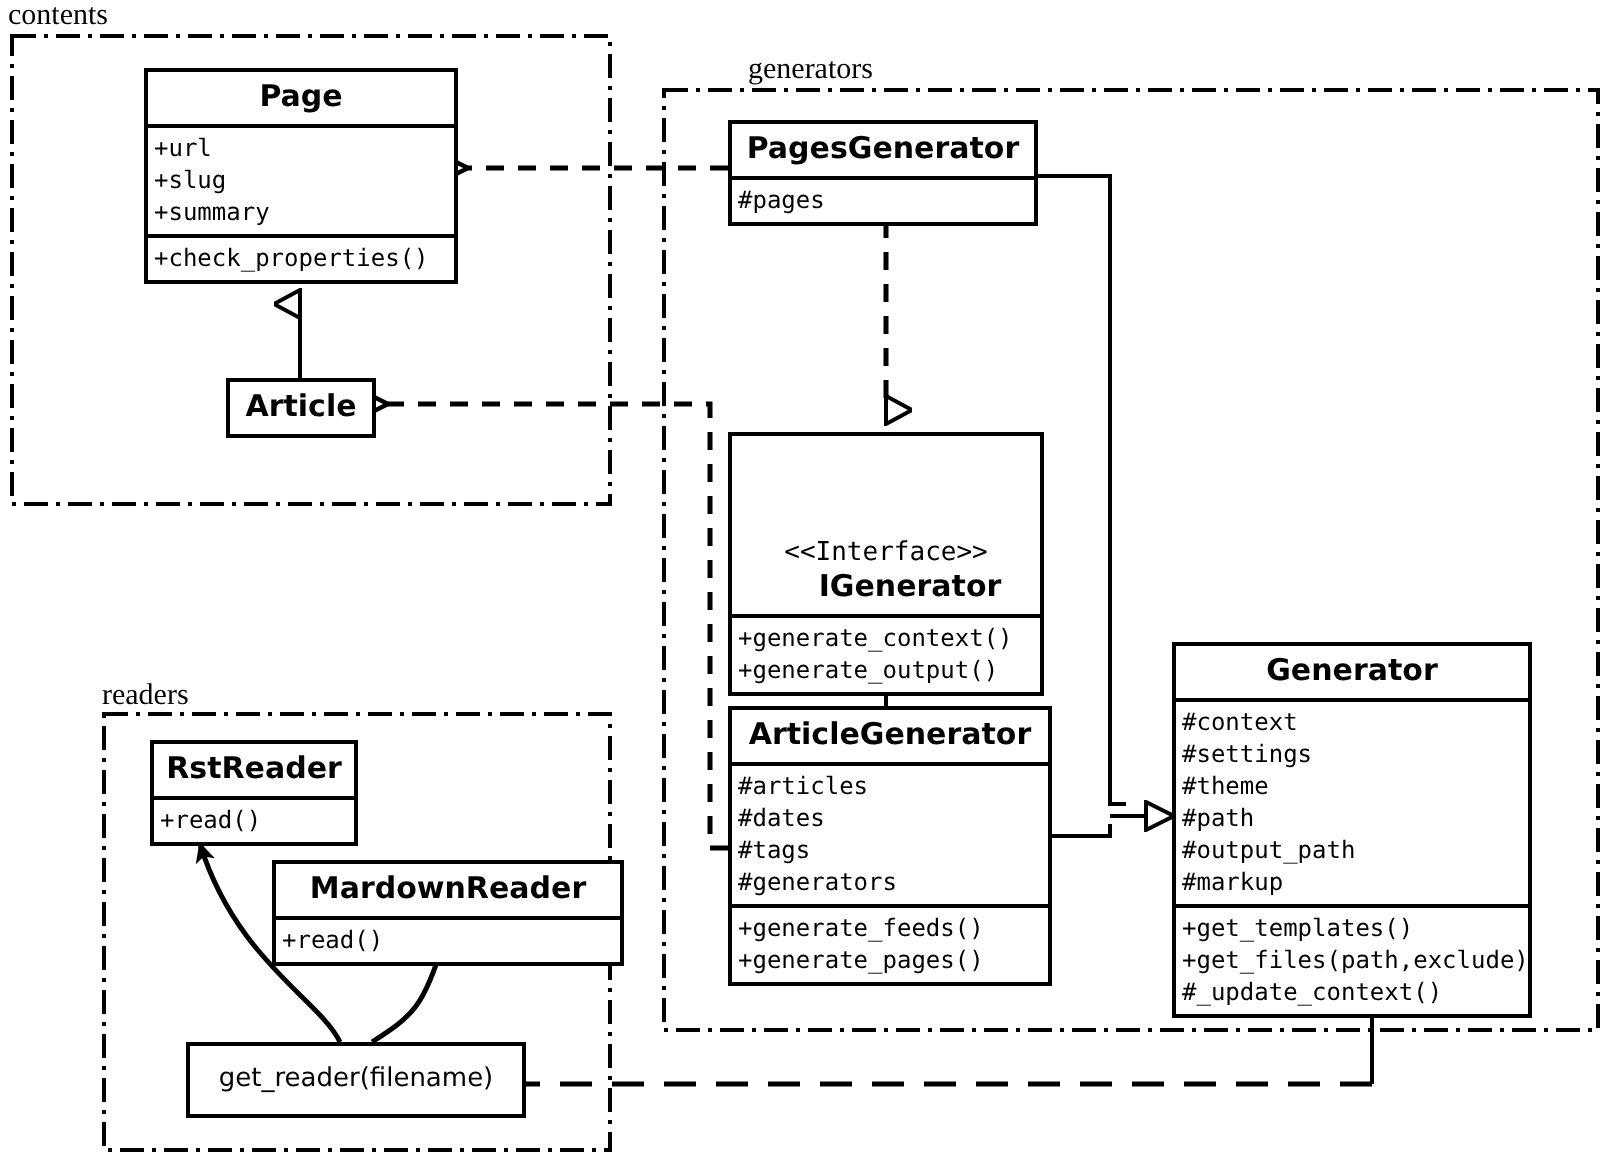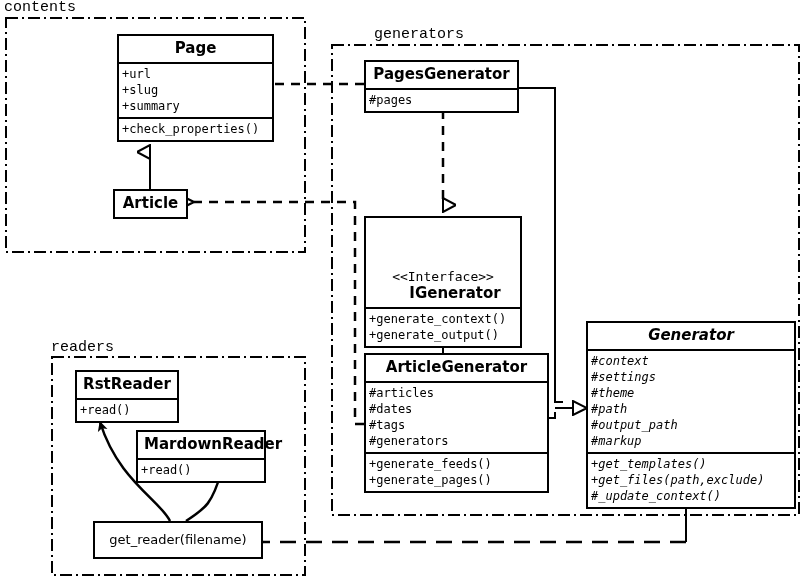--- a/index.html
+++ b/index.html
@@ -2,21 +2,21 @@
 <html><head>
 <meta charset="utf-8">
 <style>
   html,body{margin:0;padding:0;background:#ffffff;}
   body{width:803px;height:579px;position:relative;overflow:hidden;
        font-family:"DejaVu Sans",sans-serif;color:#000;}
   #canvas{position:absolute;left:0;top:0;width:803px;height:579px;}
   svg.layer{position:absolute;left:0;top:0;width:803px;height:579px;overflow:visible;}
 
   
-  .pkg-label{position:absolute;font-family:Liberation Mono, monospace;
+  .pkg-label{position:absolute;font-family:Liberation Serif, serif;
              font-size:15px;line-height:16px;color:#000;white-space:nowrap;}
 
   
   .uml{position:absolute;background:#fff;border:2px solid #000;box-sizing:border-box;}
   .uml .name{font-weight:bold;font-size:15px;text-align:center;
              padding:4px 6px 5px;line-height:17px;white-space:nowrap;}
   .uml .stereo{font-weight:normal;font-size:13px;text-align:center;
                padding:3px 6px 0;line-height:15px;
                font-family:"DejaVu Sans Mono",monospace;margin-top:48px;}
   .uml .sect{border-top:2px solid #000;padding:2px 3px 3px;}
@@ -100,21 +100,21 @@
       <path d="M186,521 C206,508 212,504 222,470" fill="none" stroke="#000" stroke-width="2.5" marker-end="url(#solidArrow)"></path>
     </g>
   </svg>
 
   <div class="pkg-label" style="left:4px;top:0px;">contents</div>
 
   <div class="pkg-label" style="left:331px;top:27px;margin-left:43px;">generators</div>
 
   <div class="pkg-label" style="left:51px;top:340px;">readers</div>
 
-  <div class="uml" style="left:72px;top:34px;width:157px;margin-left:45px;">
+  <div class="uml" style="left:72px;top:34px;width:157px;">
     <div class="name">Page</div>
     <div class="sect">
       <div class="row">+url</div>
       <div class="row">+slug</div>
       <div class="row">+summary</div>
     </div>
     <div class="sect">
       <div class="row">+check_properties()</div>
     </div>
   </div>
@@ -132,35 +132,35 @@
 
   <div class="uml" style="left:364px;top:216px;width:158px;">
     <div class="stereo">&lt;&lt;Interface&gt;&gt;</div>
     <div class="name" style="padding-top:1px;margin-left:24px;">IGenerator</div>
     <div class="sect">
       <div class="row">+generate_context()</div>
       <div class="row">+generate_output()</div>
     </div>
   </div>
 
-  <div class="uml" style="left:364px;top:353px;width:185px;">
+  <div class="uml" style="left:364px;top:353px;width:162px;">
     <div class="name">ArticleGenerator</div>
     <div class="sect">
       <div class="row">#articles</div>
       <div class="row">#dates</div>
       <div class="row">#tags</div>
       <div class="row">#generators</div>
     </div>
     <div class="sect">
       <div class="row">+generate_feeds()</div>
       <div class="row">+generate_pages()</div>
     </div>
   </div>
 
-  <div class="uml" style="left:586px;top:321px;width:210px;font-style:italic;">
+  <div class="uml" style="left:586px;top:321px;width:180px;">
     <div class="name">Generator</div>
     <div class="sect">
       <div class="row">#context</div>
       <div class="row">#settings</div>
       <div class="row">#theme</div>
       <div class="row">#path</div>
       <div class="row">#output_path</div>
       <div class="row">#markup</div>
     </div>
     <div class="sect">
@@ -170,21 +170,21 @@
     </div>
   </div>
 
   <div class="uml" style="left:75px;top:370px;width:104px;">
     <div class="name">RstReader</div>
     <div class="sect">
       <div class="row">+read()</div>
     </div>
   </div>
 
-  <div class="uml" style="left:136px;top:430px;width:130px;">
+  <div class="uml" style="left:136px;top:430px;width:176px;">
     <div class="name">MardownReader</div>
     <div class="sect">
       <div class="row">+read()</div>
     </div>
   </div>
 
   <div class="uml plain" style="left:93px;top:521px;width:170px;height:38px;">
     <div class="fnlabel">get_reader(filename)</div>
   </div>
 

